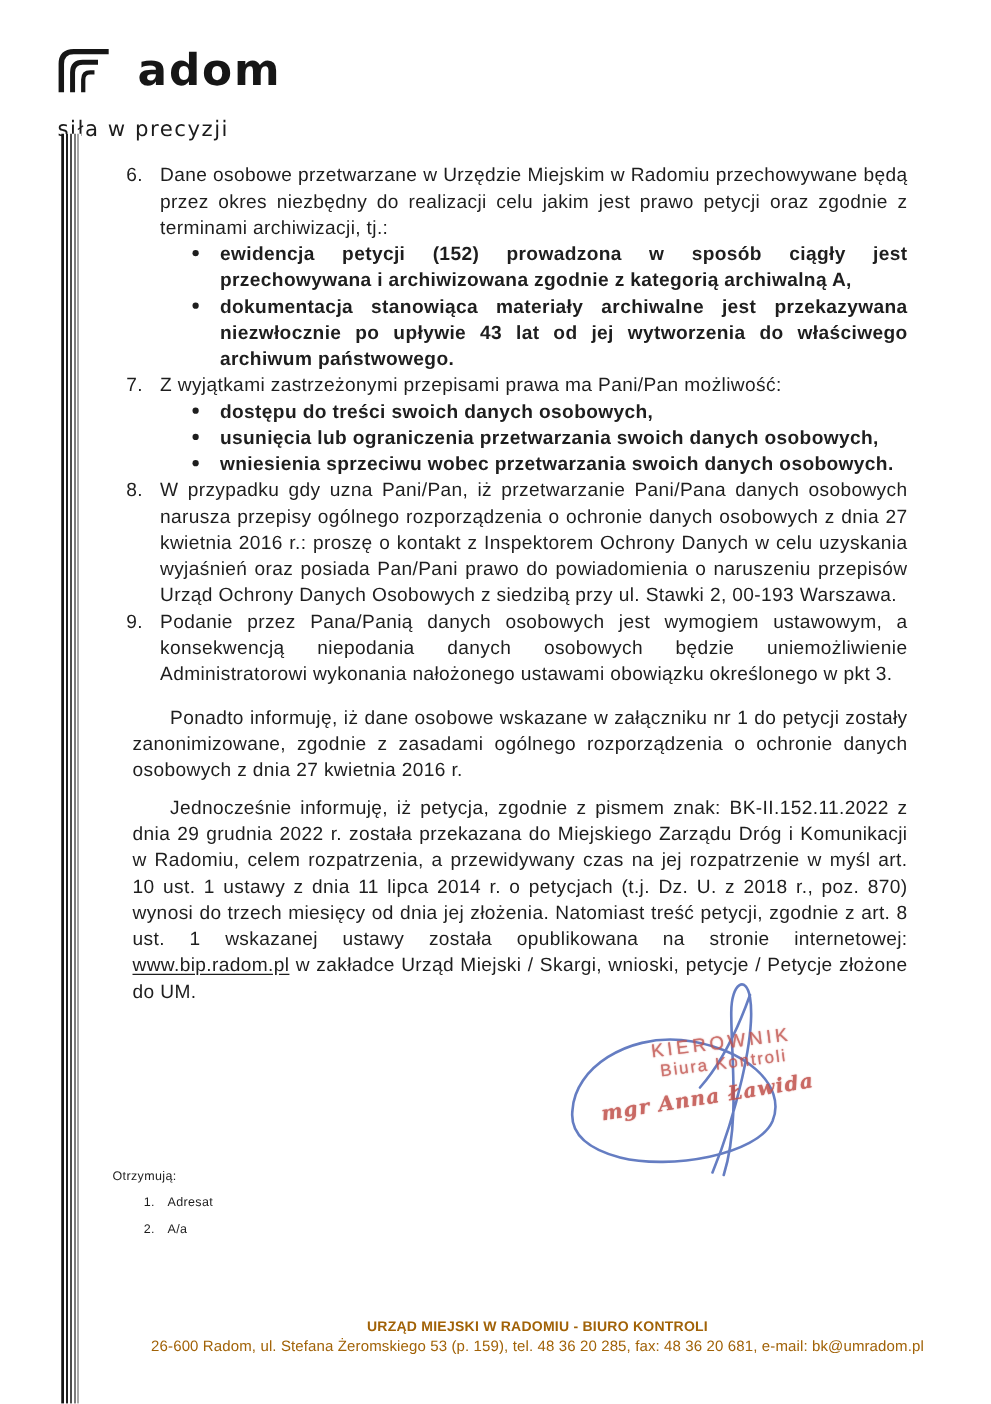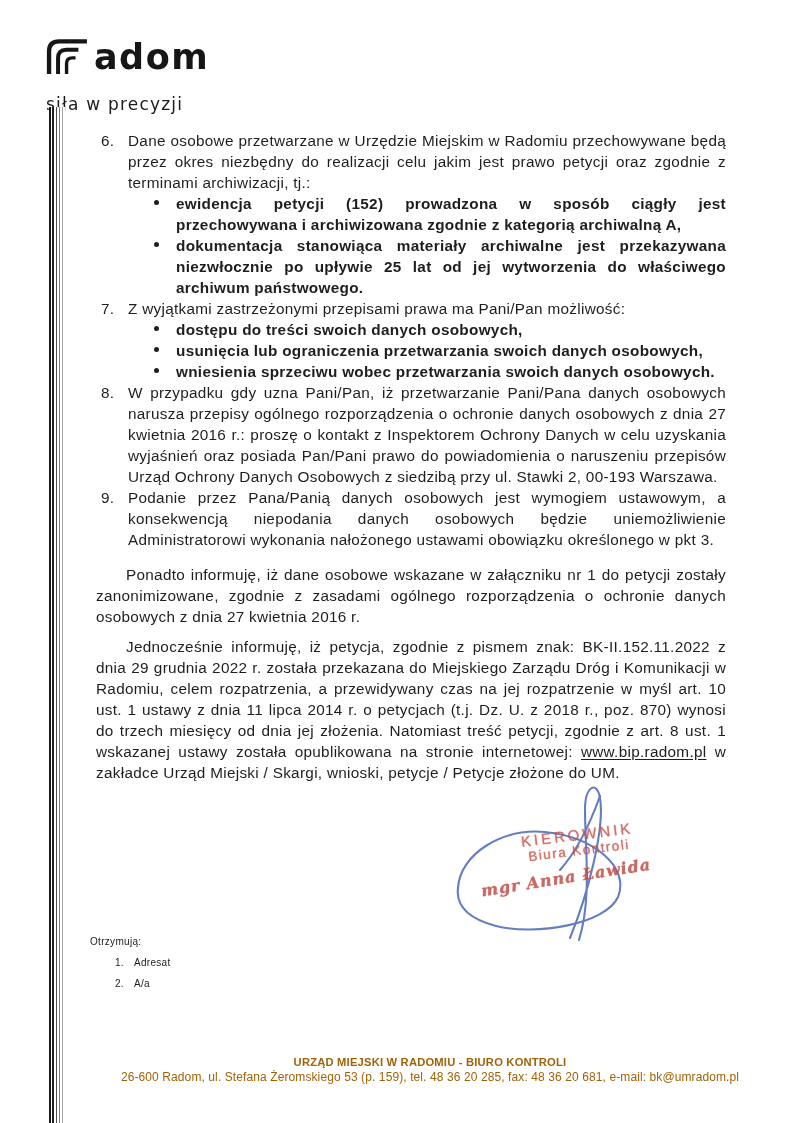--- a/index.html
+++ b/index.html
@@ -2,21 +2,21 @@
 <html lang="pl" style="--stamp-color: #c0504a; --signature-color: #4a67b8;"><head>
 <meta charset="utf-8">
 <style>
   html,body{margin:0;padding:0;background:#ffffff;}
   .page{
     position:relative;width:793px;height:1123px;background:#fff;overflow:hidden;
     font-family:"Liberation Sans",sans-serif;color:#1c1c1c;
   }
   
   .logo{position:absolute;left:46px;top:38px;}
-  .logo-row{display:flex;align-items:flex-end;gap:4px;}
+  .logo-row{display:flex;align-items:flex-end;gap:20px;}
   .logo-row svg{display:block;}
   .brand{
     font-family:"DejaVu Sans",sans-serif;font-weight:700;font-size:35px;line-height:34px;
     letter-spacing:1.5px;color:#161616;
   }
   .tagline{
     margin-top:20px;font-family:"DejaVu Sans",sans-serif;font-size:17px;
     letter-spacing:1.2px;color:#1b1b1b;
   }
   
@@ -36,21 +36,21 @@
     text-align:justify;color:#1e1e1e;
   }
   ol.numlist{list-style:none;margin:0;padding:0;}
   .num-item{display:flex;}
   .num{flex:none;width:36px;padding-left:9px;box-sizing:border-box;}
   .item-body{flex:1;min-width:0;}
   .bullet-row{display:flex;padding-left:26px;}
   .bdot{flex:none;width:22px;padding-top:7px;}
   .bdot i{display:block;width:5px;height:5px;border-radius:50%;background:#1e1e1e;}
   .btext{flex:1;min-width:0;font-weight:bold;}
-  .para{margin:14px 0 0 4px;text-indent:30px;}
+  .para{margin:14px 0 0 14px;text-indent:30px;}
   .para.second{margin-top:9px;}
   .link{text-decoration:underline;text-underline-offset:2px;}
   
   .stamp{
     position:absolute;left:488px;top:826px;width:180px;text-align:center;
     transform:rotate(-7deg);color:var(--stamp-color,#c0504a);opacity:.8;
     text-shadow:0 0 1.2px currentColor;line-height:1.15;
   }
   .stamp .s1{font-size:15px;letter-spacing:3px;}
   .stamp .s2{font-size:13.5px;letter-spacing:1.5px;}
@@ -100,21 +100,21 @@
           <div class="bullet-row">
             <span class="bdot">
                 <i></i>
               </span>
             <span class="btext">ewidencja petycji (152) prowadzona w sposób ciągły jest przechowywana i archiwizowana zgodnie z kategorią archiwalną A,</span>
           </div>
           <div class="bullet-row">
             <span class="bdot">
                 <i></i>
               </span>
-            <span class="btext">dokumentacja stanowiąca materiały archiwalne jest przekazywana niezwłocznie po upływie 25 lat od jej wytworzenia do właściwego archiwum państwowego.</span>
+            <span class="btext">dokumentacja stanowiąca materiały archiwalne jest przekazywana niezwłocznie po upływie 43 lat od jej wytworzenia do właściwego archiwum państwowego.</span>
           </div>
         </div>
       </li>
 
       <li class="num-item">
         <span class="num">7.</span>
         <div class="item-body">
           <span>Z wyjątkami zastrzeżonymi przepisami prawa ma Pani/Pan możliwość:</span>
           <div class="bullet-row">
             <span class="bdot">

